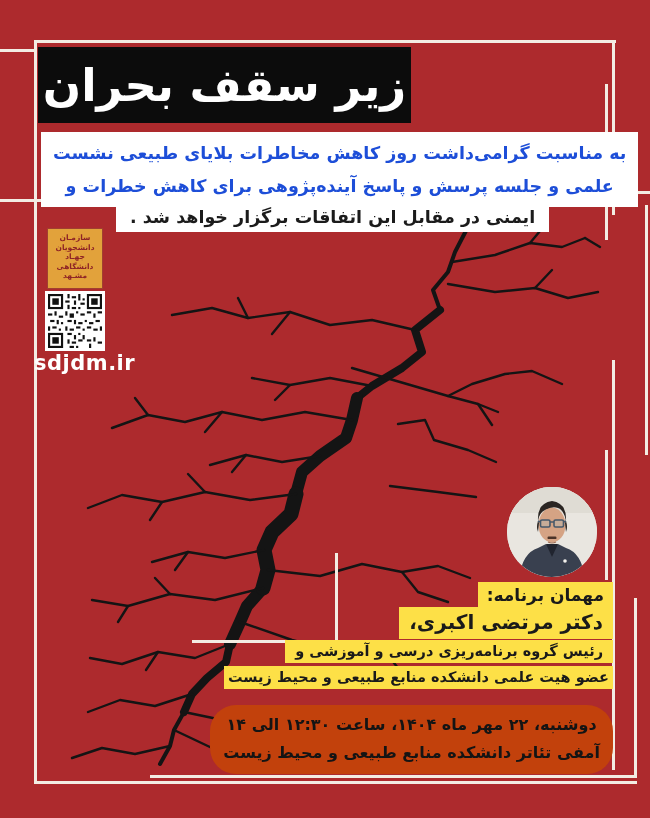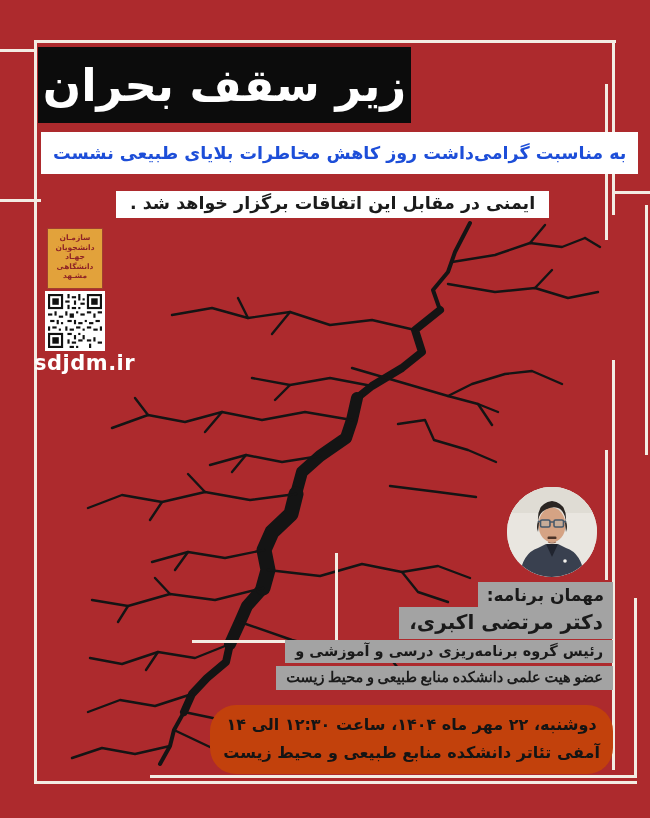--- a/index.html
+++ b/index.html
@@ -6,37 +6,37 @@
   body{background:#8e2023;font-family:"DejaVu Sans",sans-serif;}
   .poster{position:relative;width:650px;height:818px;background:#AD2A2D;overflow:hidden;margin:0 auto;}
   .fl{position:absolute;background:#F3ECE3;z-index:3;}
   .crack{position:absolute;left:0;top:0;z-index:2;pointer-events:none;}
   .title-bar{position:absolute;left:38px;top:47px;width:373px;height:76px;background:#0c0c0c;z-index:4;
              display:flex;align-items:center;justify-content:center;}
   .title-bar span{color:#ffffff;font-size:45px;font-weight:bold;white-space:nowrap;direction:rtl;}
   .intro-main{position:absolute;left:41px;top:132px;background:#ffffff;z-index:4;padding:5px 12px 4px;
               direction:rtl;text-align:center;color:#1d4ed8;font-size:17.5px;font-weight:600;line-height:33px;}
   .intro-main div{white-space:nowrap;}
-  .intro-tail{position:absolute;left:116px;top:191px;background:#ffffff;z-index:4;padding:2px 14px 5px;
+  .intro-tail{position:absolute;left:116px;top:205px;background:#ffffff;z-index:4;padding:2px 14px 5px;
               direction:rtl;color:#1b1b1b;font-size:17.5px;font-weight:600;white-space:nowrap;}
   .org-logo{position:absolute;left:47px;top:228px;width:56px;height:61px;background:#E2A23B;z-index:4;
             box-sizing:border-box;border:1px solid #a1402f;padding-top:4px;
             color:#8E2326;font-size:7.5px;line-height:9.6px;font-weight:bold;text-align:center;direction:rtl;}
   .qr{position:absolute;left:45px;top:291px;width:60px;height:60px;background:#ffffff;z-index:4;
       box-sizing:border-box;padding:3px;}
   .website{position:absolute;left:34px;top:351px;width:82px;text-align:center;z-index:4;
            color:#ffffff;font-size:21px;font-weight:bold;letter-spacing:.5px;}
   .photo{position:absolute;left:507px;top:487px;width:90px;height:90px;border-radius:50%;overflow:hidden;
          background:#E9E6E0;z-index:5;}
-  .gbox{position:absolute;right:37px;background:#a3a3a3;z-index:5;direction:rtl;color:#1a1a1a;
+  .gbox{position:absolute;right:37px;background:#fde047;z-index:5;direction:rtl;color:#1a1a1a;
         white-space:nowrap;font-weight:bold;}
   .g-label{top:582px;font-size:17px;padding:3px 9px 4px;}
   .g-name{top:607px;font-size:20px;padding:3px 10px 5px;}
   .g-role1{top:640px;font-size:14.5px;padding:3px 10px 4px;}
-  .g-role2{top:666px;font-size:14.5px;padding:3px 10px 4px;font-family:Liberation Serif, serif;}
+  .g-role2{top:666px;font-size:14.5px;padding:3px 4px 4px;}
   .event-box{position:absolute;right:37px;top:705px;background:#c2410c;z-index:5;direction:rtl;
              color:#141414;font-size:16px;font-weight:bold;line-height:28px;text-align:center;
              padding:6px 13px 7px;white-space:nowrap;border-radius:26px;}
 </style>
 </head>
 <body>
 
 <div class="poster">
 
   <svg class="crack" width="650" height="818" viewBox="0 0 650 818" fill="none" stroke="#141414" stroke-linejoin="round" stroke-linecap="round">
@@ -107,20 +107,21 @@
   <div class="fl" style="left:34px;top:781px;width:603px;height:3px;"></div>
   <div class="fl" style="left:150px;top:775px;width:487px;height:3px;"></div>
   <div class="fl" style="left:634px;top:598px;width:3px;height:180px;"></div>
 
   <div class="title-bar">
     <span>زیر سقف بحران</span>
   </div>
 
   <div class="intro-main">
     <div>به مناسبت گرامی‌داشت روز کاهش مخاطرات بلایای طبیعی نشست</div>
+    <div>علمی و جلسه پرسش و پاسخ آینده‌پژوهی برای کاهش خطرات و</div>
   </div>
   <div class="intro-tail">ایمنی در مقابل این اتفاقات برگزار خواهد شد .</div>
 
   <div class="org-logo">
     <div>سازمـان</div>
     <div>دانشجویان</div>
     <div>جهـاد</div>
     <div>دانشگاهی</div>
     <div>مشـهد</div>
   </div>

